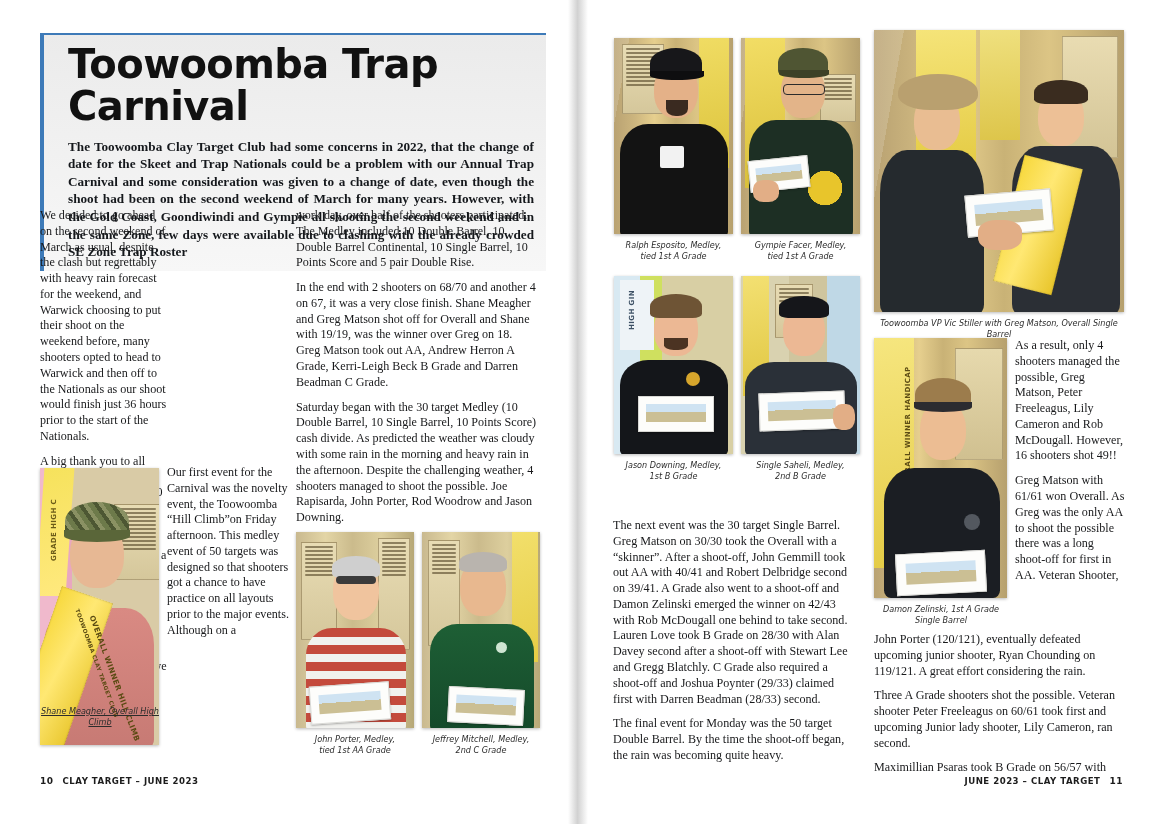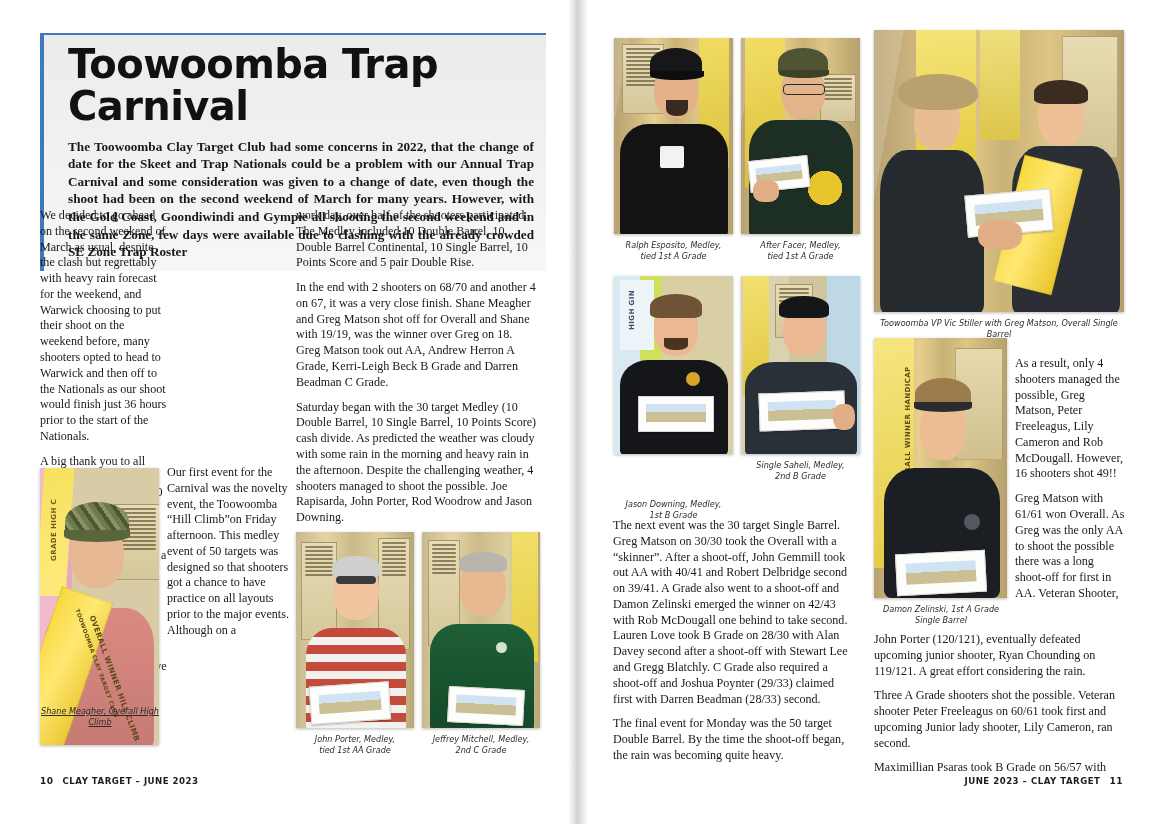--- a/index.html
+++ b/index.html
@@ -329,40 +329,40 @@
         <div style="position:absolute;left:38px;top:32px;width:50px;height:8px;background:#3c4127;border-radius:0 0 50% 50%;"></div>
         <div style="position:absolute;left:42px;top:46px;width:40px;height:9px;border:1.4px solid #2b2b2b;border-radius:4px;"></div>
         <div class="logo-dot" style="left:62px;top:128px;width:44px;height:44px;background:radial-gradient(circle,#e8c52b 0 55%,#1d2f24 56%);"></div>
         <div class="envelope" style="left:8px;top:120px;width:58px;height:30px;transform:rotate(-6deg);">
           <div class="env-img"></div>
         </div>
         <div class="hand" style="left:12px;top:142px;width:26px;height:22px;"></div>
       </div>
     </div>
     <div class="cap" style="left:157px;top:240px;width:131px;">
-      <div>After Facer, Medley,</div>
+      <div>Gympie Facer, Medley,</div>
       <div>tied 1st  A Grade</div>
     </div>
 
     <div class="photo" style="left:36px;top:276px;width:119px;height:178px;">
       <div class="ph-inner">
         <div style="position:absolute;inset:0;background:linear-gradient(to right,#d8e9f2 0 22%,#cfe05f 22% 40%,#d8cfa4 40% 100%);"></div>
         <div style="position:absolute;left:6px;top:4px;width:34px;height:70px;background:#eef3f7;"></div>
         <div class="sash-txt" style="left:-2px;top:30px;font-size:7px;transform:rotate(-90deg);color:#3c4f64;">HIGH GIN</div>
         <div class="torso" style="left:6px;top:84px;width:108px;height:96px;background:#14161a;"></div>
         <div class="head" style="left:40px;top:26px;width:44px;height:54px;background:#ecb894;"></div>
         <div style="position:absolute;left:36px;top:18px;width:52px;height:24px;background:#6e5435;border-radius:50% 50% 18% 18%;"></div>
         <div style="position:absolute;left:50px;top:62px;width:24px;height:12px;background:#4b3322;border-radius:0 0 40% 40%;"></div>
         <div class="envelope" style="left:24px;top:120px;width:74px;height:34px;">
           <div class="env-img"></div>
         </div>
         <div class="logo-dot" style="left:72px;top:96px;width:14px;height:14px;background:#d6a52c;"></div>
       </div>
     </div>
-    <div class="cap" style="left:30px;top:460px;width:131px;margin-top:39px;">
+    <div class="cap" style="left:30px;top:460px;width:131px;">
       <div>Jason Downing, Medley,</div>
       <div>1st  B Grade</div>
     </div>
 
     <div class="photo" style="left:163px;top:276px;width:119px;height:178px;">
       <div class="ph-inner">
         <div style="position:absolute;inset:0;background:linear-gradient(to right,#d9d2b0 0 40%,#cfc59e 40% 72%,#bfd8e6 72% 100%);"></div>
         <div style="position:absolute;left:2px;top:0;width:26px;height:120px;background:linear-gradient(170deg,#f3e072,#e0c640);"></div>
         <div class="board" style="left:34px;top:8px;width:36px;height:52px;">
           <div class="board-lines">
@@ -428,21 +428,21 @@
     <div class="cap" style="left:290px;top:604px;width:146px;">
       <div>Damon Zelinski, 1st A Grade</div>
       <div>Single Barrel</div>
     </div>
 
     <div class="col rc1" style="left:35px;top:518px;width:242px;">
       <p>The next event was the 30 target Single Barrel. Greg Matson on 30/30 took the Overall with a “skinner”. After a shoot-off, John Gemmill took out AA with 40/41 and Robert Delbridge second on 39/41. A Grade also went to a shoot-off and Damon Zelinski emerged the winner on 42/43 with Rob McDougall one behind to take second. Lauren Love took B Grade on 28/30 with Alan Davey second after a shoot-off with Stewart Lee and Gregg Blatchly. C Grade also required a shoot-off and Joshua Poynter (29/33) claimed first with Darren Beadman (28/33) second.</p>
       <p>The final event for Monday was the 50 target Double Barrel. By the time the shoot-off began, the rain was becoming quite heavy.</p>
     </div>
 
-    <div class="col rc2" style="left:437px;top:356px;width:110px;">
+    <div class="col rc2" style="left:437px;top:338px;width:110px;">
       <p>As a result, only 4 shooters managed the possible, Greg Matson, Peter Freeleagus, Lily Cameron and Rob McDougall. However, 16 shooters shot 49!!</p>
       <p>Greg Matson with 61/61 won Overall. As Greg was the only AA to shoot the possible there was a long shoot-off for first in AA. Veteran Shooter,</p>
     </div>
 
     <div class="col rc3" style="left:296px;top:632px;width:252px;">
       <p>John Porter (120/121), eventually defeated upcoming junior shooter, Ryan Chounding on 119/121. A great effort considering the rain.</p>
       <p>Three A Grade shooters shot the possible. Veteran shooter Peter Freeleagus on 60/61 took first and upcoming Junior lady shooter, Lily Cameron, ran second.</p>
       <p>Maximillian Psaras took B Grade on 56/57 with</p>
     </div>
 

